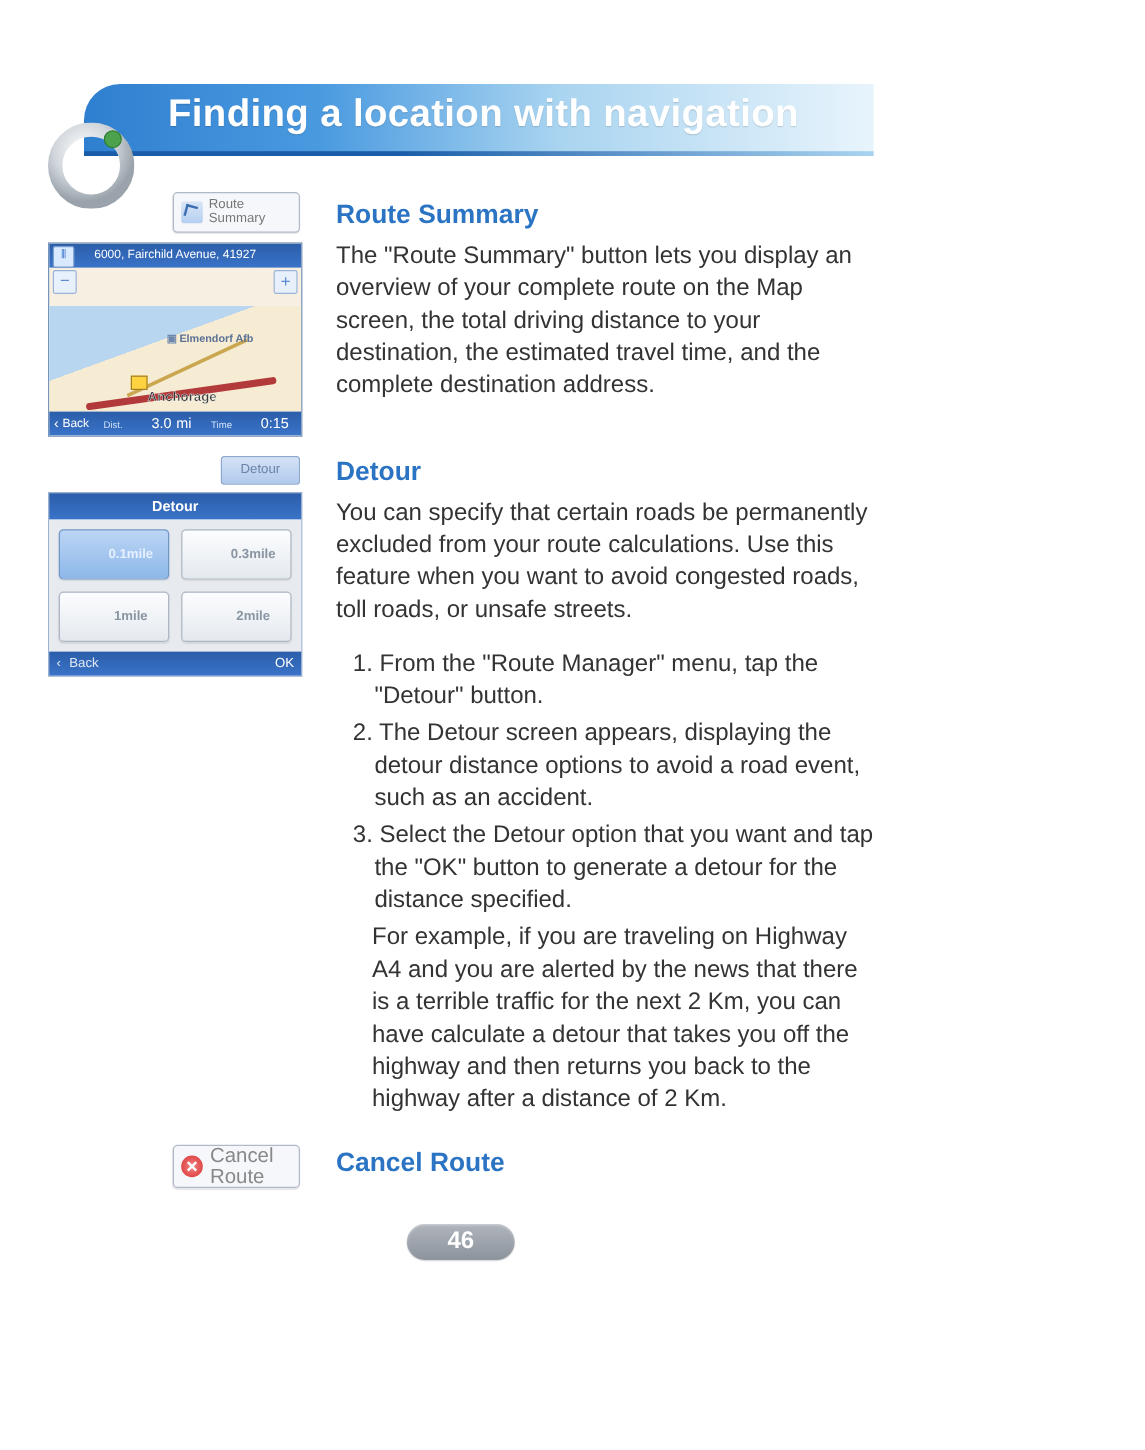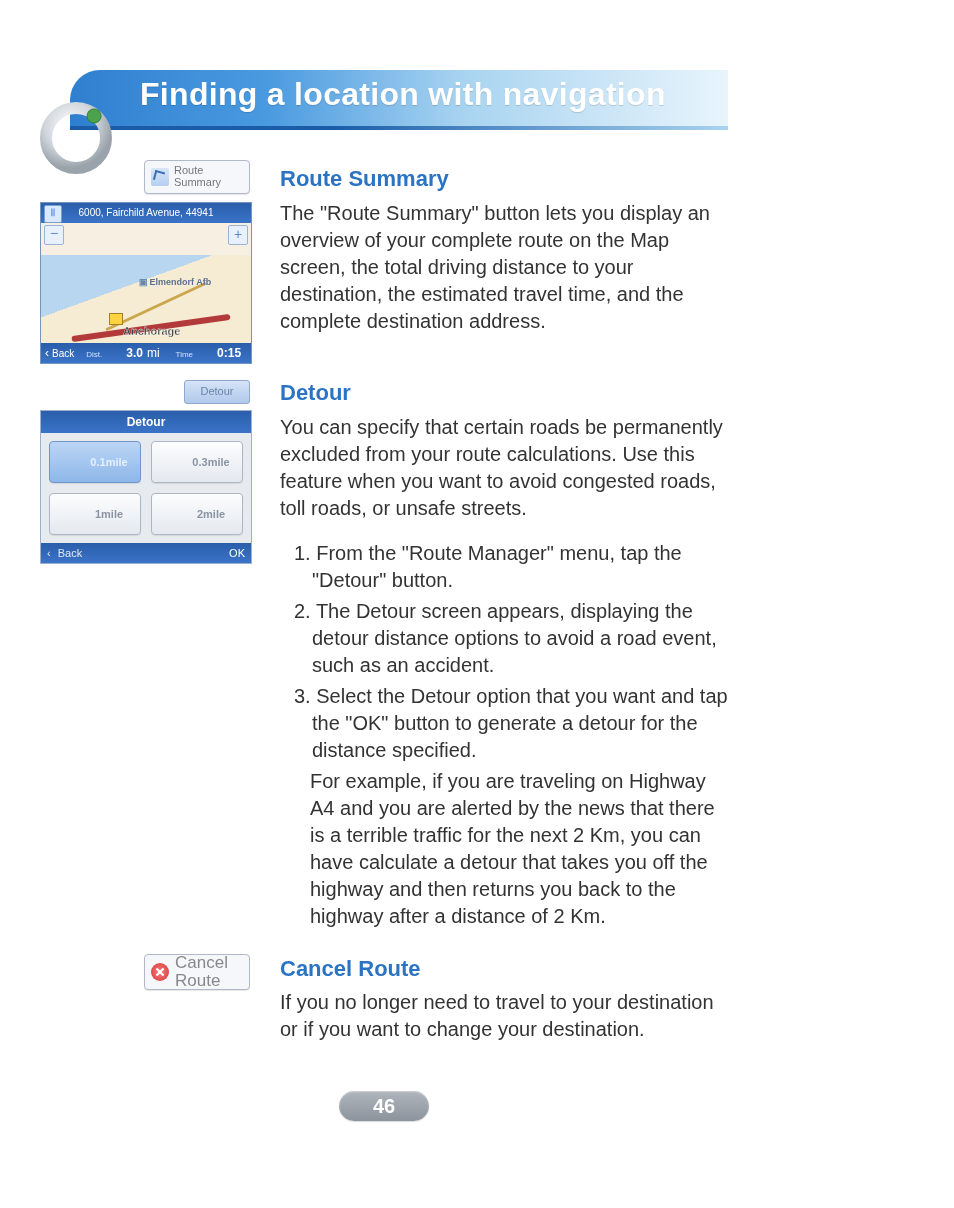--- a/index.html
+++ b/index.html
@@ -200,21 +200,21 @@
   }
   .map-back {
     display:flex; align-items:center; gap:3px;
     padding:0 6px 0 4px;
   }
   .map-back .chev{font-size:12px;}
   .map-stat {
     flex:1; display:flex; align-items:baseline; gap:4px; justify-content:center;text-align:right;
   }
   .map-stat .lab{font-size:8px;color:#cfe0f7;}
-  .map-stat .val{font-size:12px;font-weight:bold;margin-left:20px;}
+  .map-stat .val{font-size:12px;font-weight:normal;margin-left:20px;}
   .map-stat .unit{font-size:12px;}
 
   
   .detour-btn{
     width:64px;height:22px;margin-left:auto;margin-top:6px;
     background:linear-gradient(#d5e3f6,#b0c9ec);
     border:1px solid #8da9ce;border-radius:3px;
     color:#6a84a8;font-size:11px;text-align:center;line-height:20px;
   }
   .detour-panel{
@@ -304,21 +304,21 @@
     <div class="col-left">
       <div class="rs-btn">
         <span class="rs-btn-icon"></span>
         <span style="white-space:pre-line;line-height:1.05;">Route
 Summary</span>
       </div>
 
       <div class="map-box">
         <div class="map-topbar">
           <span class="gps-icon">⦀</span>
-          <span>6000, Fairchild Avenue, 44941</span>
+          <span>6000, Fairchild Avenue, 41927</span>
           <span class="minus-icon">−</span>
           <span class="plus-icon">+</span>
         </div>
         <div class="map-body">
           <div class="map-road2"></div>
           <div class="map-road"></div>
           <div class="map-label-elmendorf">Elmendorf Afb</div>
           <div class="map-flag"></div>
           <div class="map-label-anchorage">Anchorage</div>
         </div>
@@ -381,18 +381,17 @@
   <div class="content-row" style="margin-top:20px;">
     <div class="col-left">
       <div class="cancel-btn">
         <span class="cancel-icon"></span>
         <span style="white-space:pre-line;line-height:1.05;">Cancel
 Route</span>
       </div>
     </div>
     <div class="col-right">
       <div class="section-title">Cancel Route</div>
-      <div class="body-text">If you no longer need to travel to your destination or if you want to change your destination.</div>
     </div>
   </div>
 
   <div class="page-num">46</div>
 </div>
 
 </body></html>

